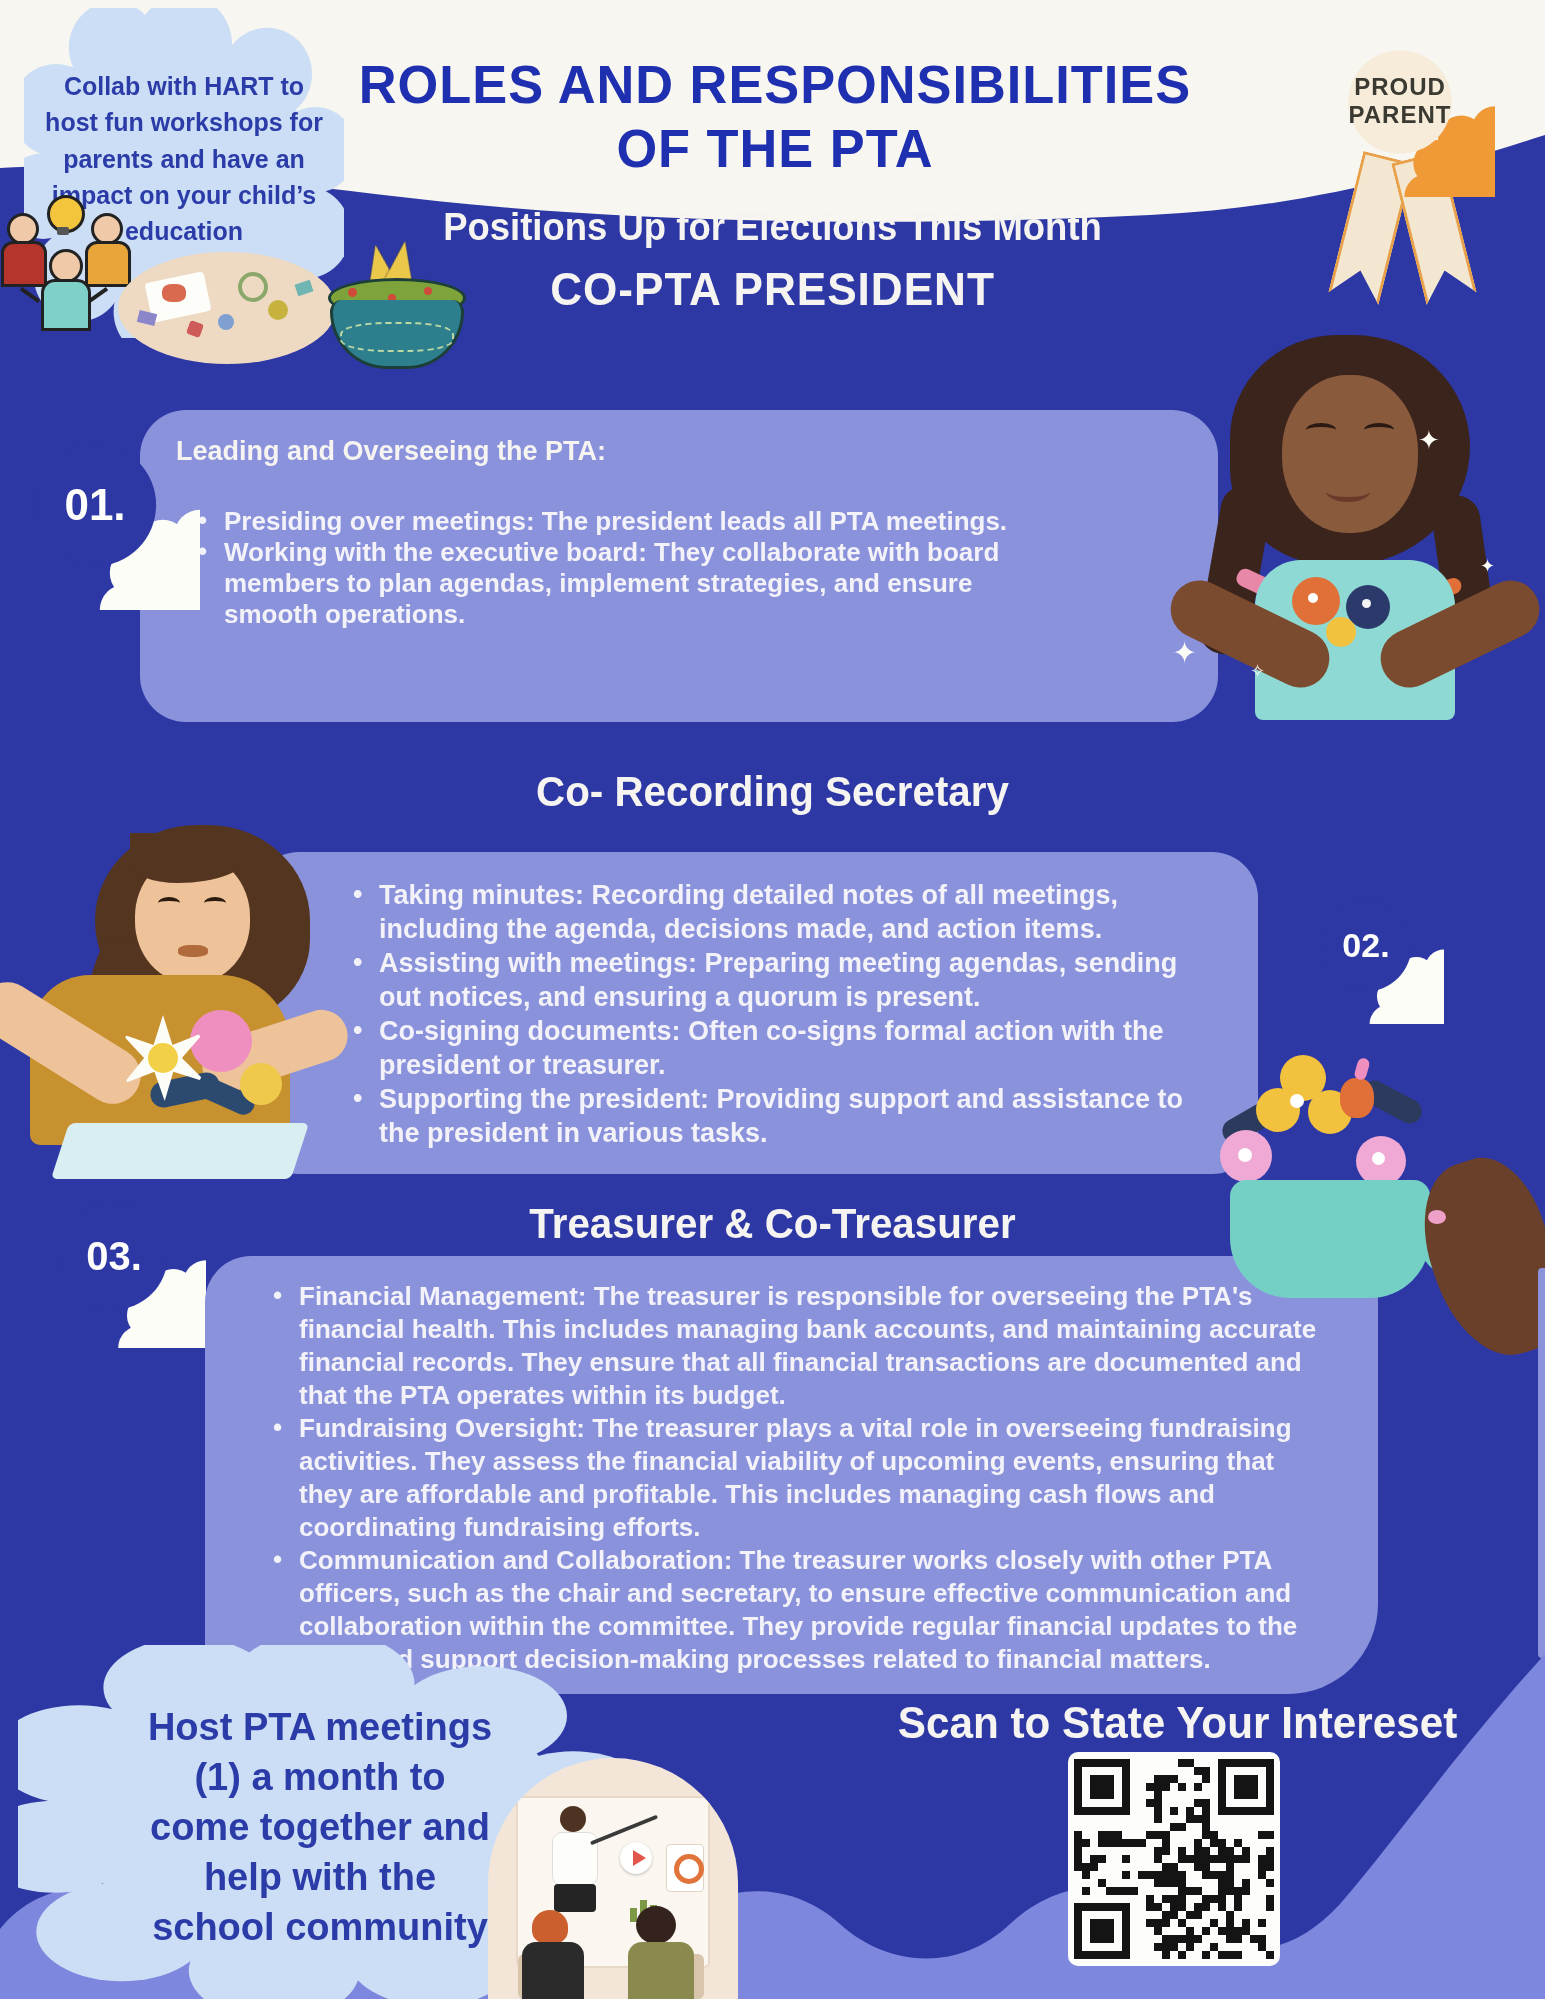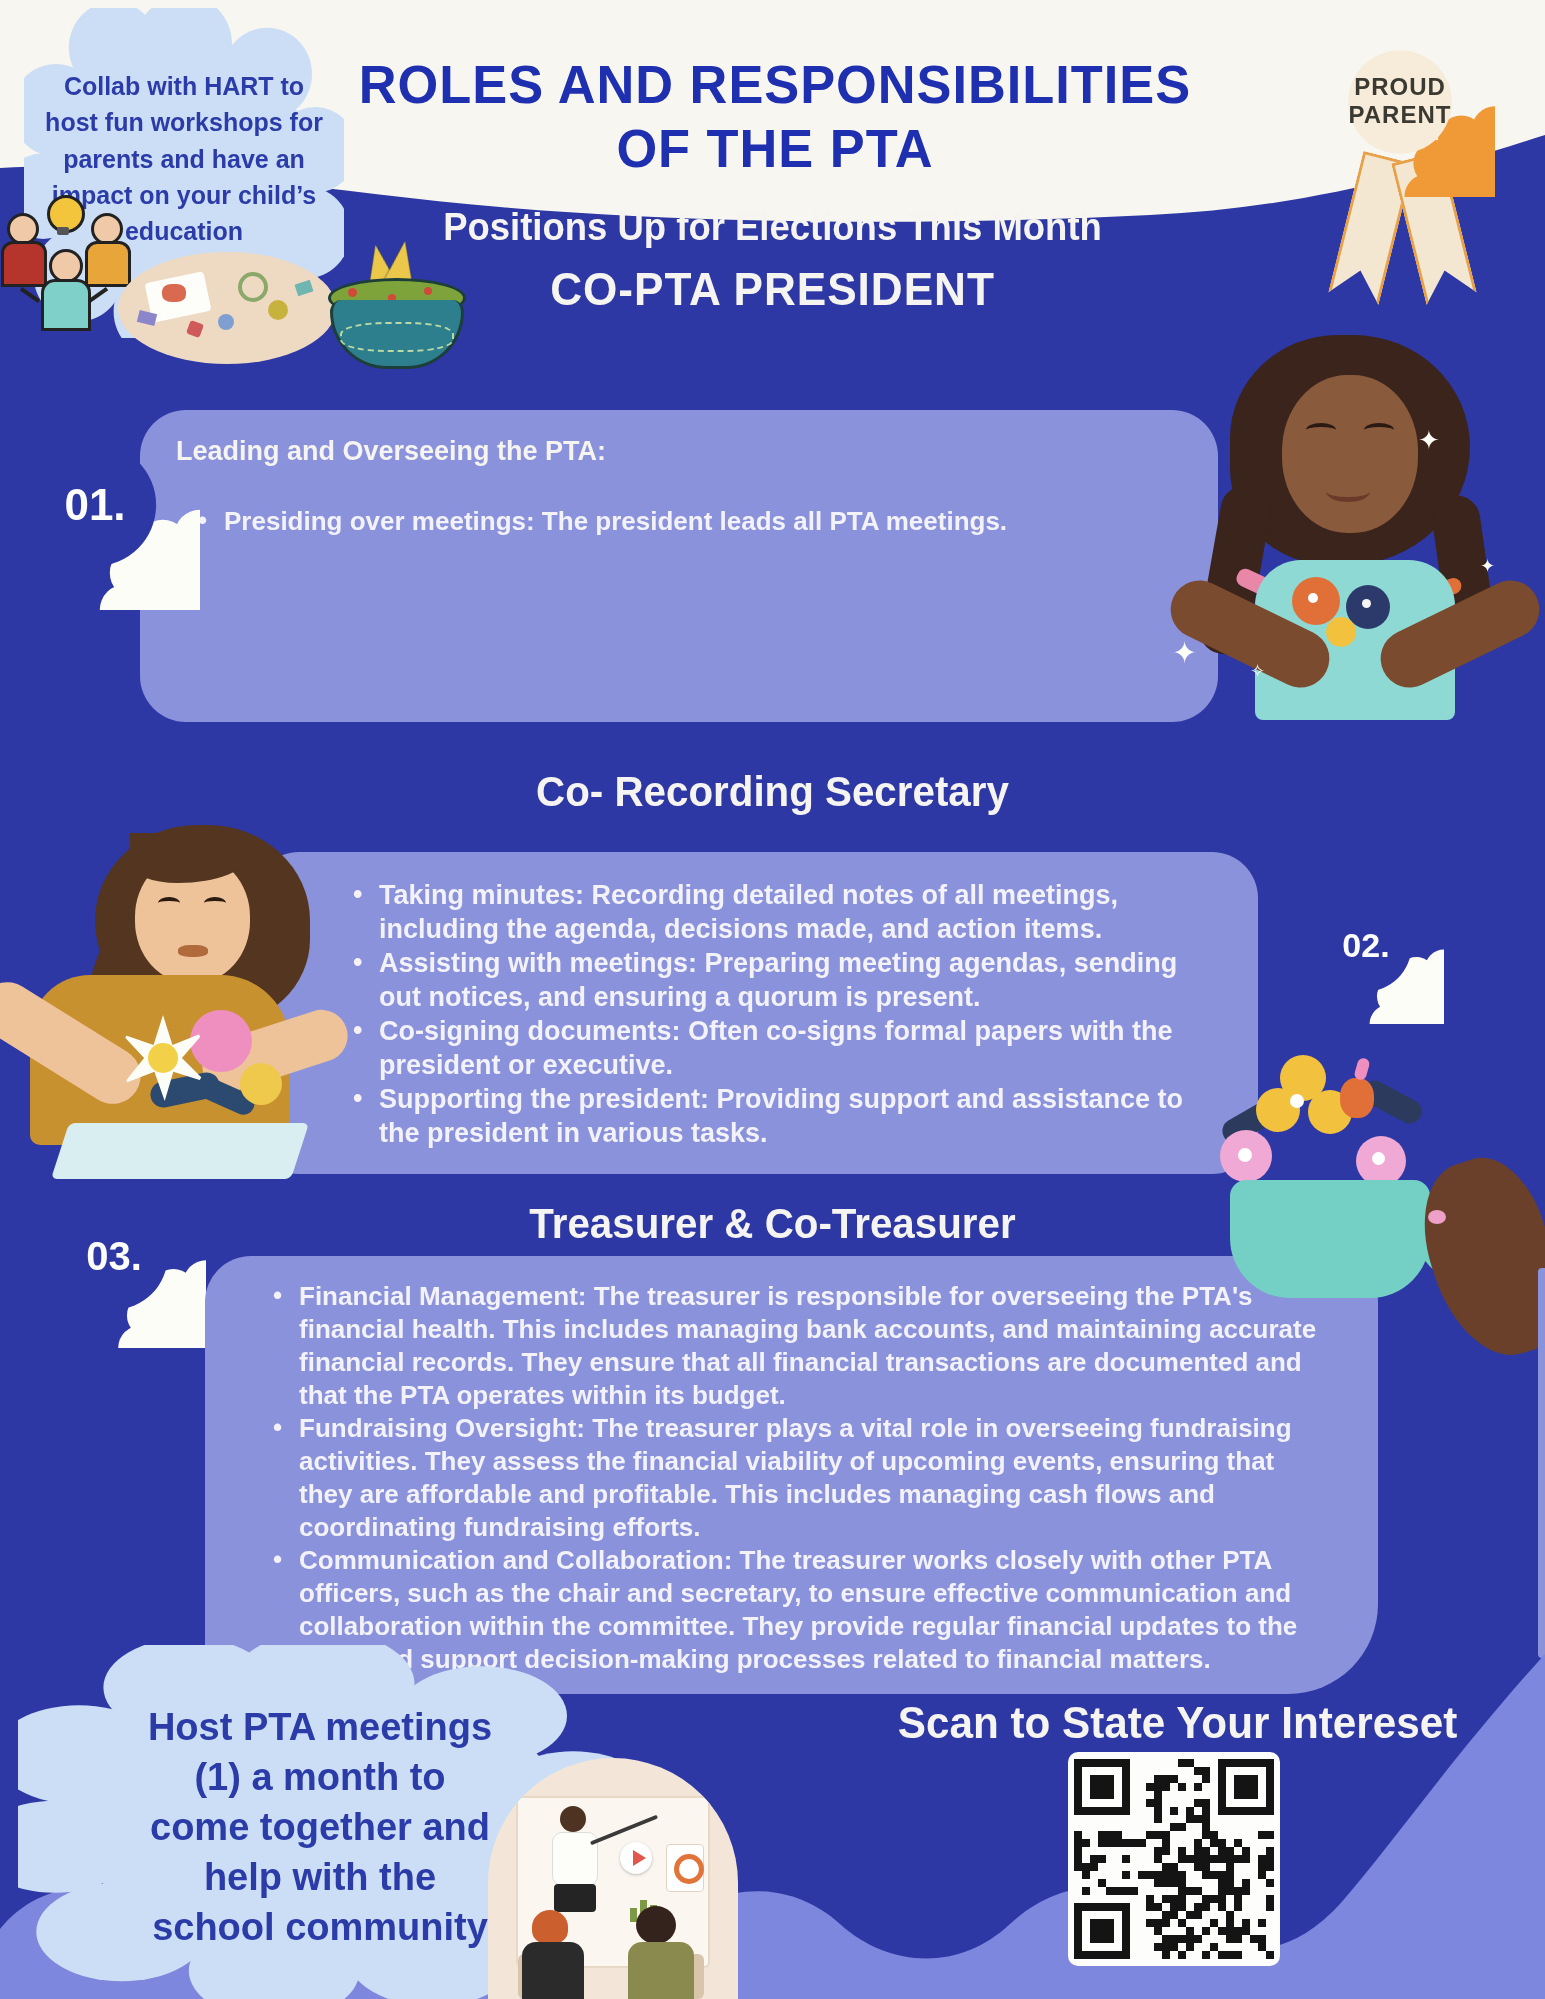--- a/index.html
+++ b/index.html
@@ -124,20 +124,21 @@
     <div class="abs" style="left:14px;top:70px;width:110px;height:26px;border-radius:40%;border:2px dashed #bcd9a5;"></div>
   </div>
 
   <div class="abs heading" style="left:0;top:206px;width:1545px;font-size:38px;">Positions Up for Elections This Month</div>
   <div class="abs heading" style="left:0;top:262px;width:1545px;font-size:46px;letter-spacing:1px;">CO-PTA PRESIDENT</div>
 
   <div class="abs card" style="left:140px;top:410px;width:1078px;height:312px;">
     <div class="abs white-txt" style="left:36px;top:26px;font-size:27px;font-weight:bold;">Leading and Overseeing the PTA:</div>
     <ul class="bullets abs" style="left:50px;top:96px;width:880px;font-size:26px;line-height:31px;">
       <li>Presiding over meetings: The president leads all PTA meetings.</li>
+      <li>Working with the executive board: They collaborate with board members to plan agendas, implement strategies, and ensure smooth operations.</li>
     </ul>
   </div>
 
   <div class="flower-wrap" style="left:-10px;top:400px;width:210px;height:210px;">
     <svg width="210" height="210" viewBox="-110 -110 220 220">
       <use href="#flower" fill="#fdfdf8"></use>
         <circle r="64" fill="#2d38a5"></circle>
     </svg>
     <div class="badge-num" style="top:80px;font-size:44px;">01.</div>
   </div>
@@ -165,21 +166,21 @@
     <div class="sparkle" style="left:100px;top:355px;font-size:18px;">✧</div>
     <div class="sparkle" style="left:330px;top:250px;font-size:18px;">✦</div>
   </div>
 
   <div class="abs heading" style="left:0;top:768px;width:1545px;font-size:42px;">Co- Recording Secretary</div>
 
   <div class="abs card" style="left:253px;top:852px;width:1005px;height:322px;">
     <ul class="bullets abs" style="left:92px;top:26px;width:868px;font-size:27px;line-height:34px;">
       <li>Taking minutes: Recording detailed notes of all meetings, including the agenda, decisions made, and action items.</li>
       <li>Assisting with meetings: Preparing meeting agendas, sending out notices, and ensuring a quorum is present.</li>
-      <li>Co-signing documents: Often co-signs formal papers with the president or executive.</li>
+      <li>Co-signing documents: Often co-signs formal action with the president or treasurer.</li>
       <li>Supporting the president: Providing support and assistance to the president in various tasks.</li>
     </ul>
   </div>
 
   <div class="flower-wrap" style="left:1288px;top:868px;width:156px;height:156px;">
     <svg width="156" height="156" viewBox="-110 -110 220 220">
       <use href="#flower" fill="#fdfdf8"></use>
         <circle r="64" fill="#2d38a5"></circle>
     </svg>
     <div class="badge-num" style="top:58px;font-size:34px;">02.</div>

